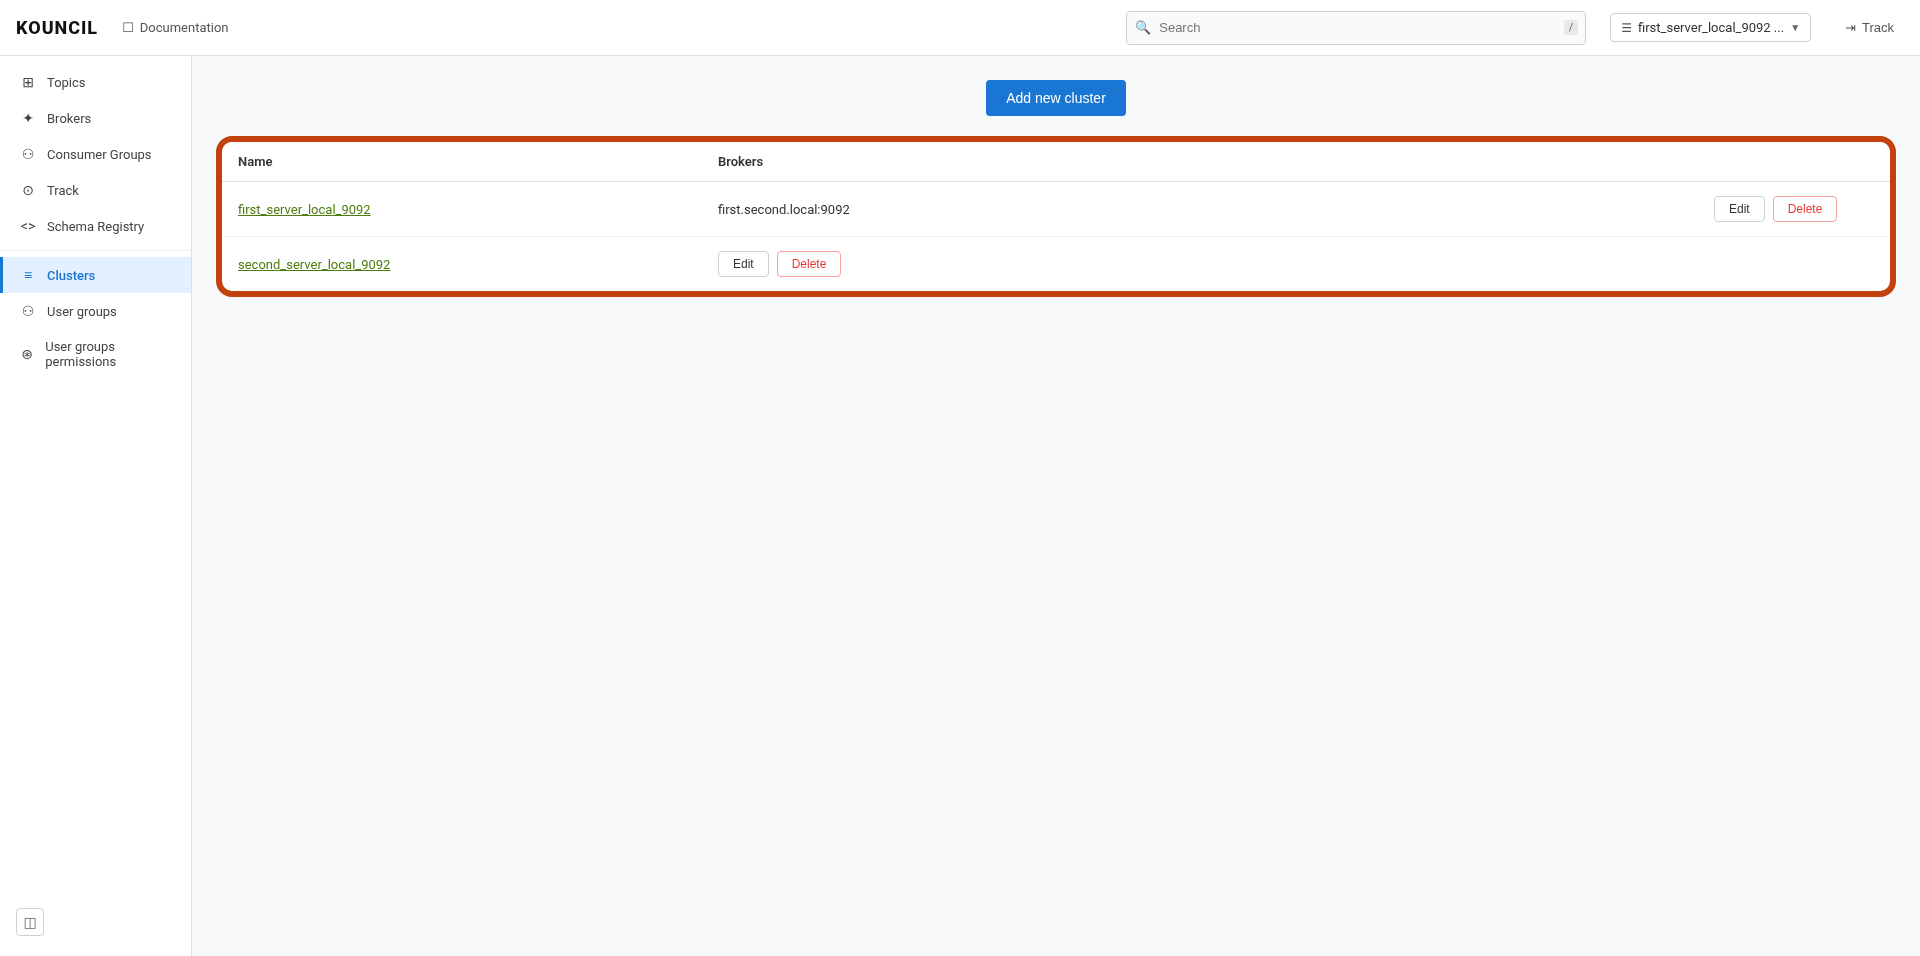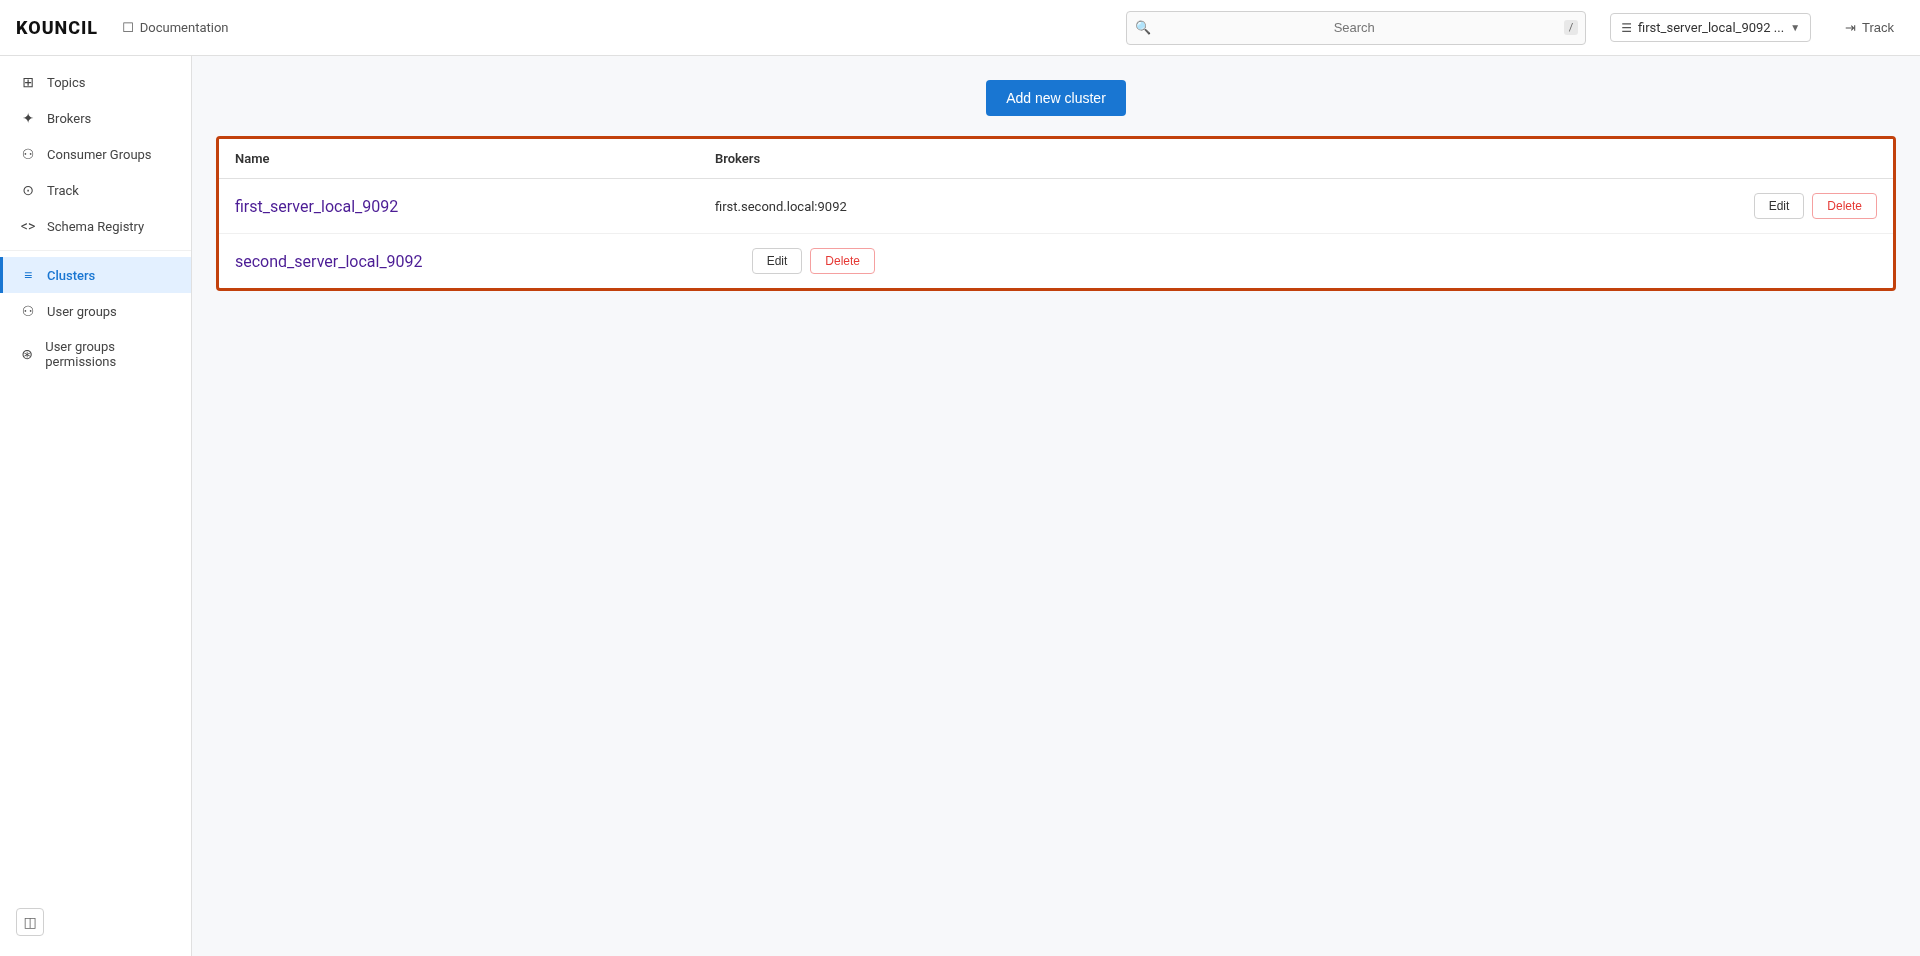--- a/index.html
+++ b/index.html
@@ -10,21 +10,21 @@
       display: flex; align-items: center; height: 56px;
       background: #fff; border-bottom: 1px solid #e0e0e0;
       padding: 0 16px; gap: 24px; position: fixed; top: 0; left: 0; right: 0; z-index: 100;
     }
     .logo { font-weight: 800; font-size: 18px; letter-spacing: 1px; color: #111; }
     .topnav-doc { display: flex; align-items: center; gap: 6px; color: #555; font-size: 13px; cursor: pointer; text-decoration: none; }
     .topnav-doc-icon { font-size: 13px; }
     .search-container { display: flex; align-items: center; flex: 1; max-width: 460px; margin-left: auto; position: relative; }
     .search-input {
       width: 100%; height: 34px; border: 1px solid #d0d0d0; border-radius: 4px;
-      padding: 0 36px 0 32px; font-size: 13px; background: #fafafa; color: #333; outline: none; text-align: center;
+      padding: 0 36px 0 32px; font-size: 13px; background: #fafafa; color: #333; outline: none;
     }
     .search-icon { position: absolute; left: 9px; color: #888; font-size: 13px; }
     .search-shortcut {
       position: absolute; right: 8px; background: #e8e8e8; border-radius: 3px;
       padding: 1px 5px; font-size: 11px; color: #666;
     }
     .cluster-selector {
       display: flex; align-items: center; gap: 6px; padding: 6px 10px;
       border: 1px solid #d0d0d0; border-radius: 4px; cursor: pointer;
       font-size: 13px; background: #fff; white-space: nowrap;
@@ -64,34 +64,34 @@
     
     .main-content { flex: 1; padding: 24px; background: #f7f8fa; overflow-y: auto; }
 
     .content-header { display: flex; justify-content: center; margin-bottom: 20px; }
     .add-cluster-btn {
       background: #1976d2; color: #fff; border: none; border-radius: 4px;
       padding: 10px 20px; font-size: 14px; font-weight: 500; cursor: pointer;
     }
 
     
-    .clusters-table { width: 100%; background: #fff; border-radius: 4px; border: 3px solid #c2410c; overflow: hidden; }
+    .clusters-table { width: 100%; background: #fff; border-radius: 16px; border: 6px solid #c2410c; overflow: hidden; }
     .table-header { display: flex; padding: 12px 16px; border-bottom: 1px solid #e0e0e0; background: #fff; }
     .col-name { flex: 0 0 480px; font-weight: 600; font-size: 13px; color: #333; }
     .col-brokers { flex: 1; font-weight: 600; font-size: 13px; color: #333; }
     .col-actions { flex: 0 0 160px; }
 
     .table-row {
       display: flex; align-items: center; padding: 14px 16px;
       border-bottom: 1px solid #f0f0f0;
     }
     .table-row:last-child { border-bottom: none; }
-    .row-name { flex: 0 0 480px; font-size: 16px; color: #4c1d95; }
+    .row-name { flex: 0 0 480px; font-size: 13px; color: #4d7c0f; text-decoration: underline; }
     .row-brokers { flex: 1; font-size: 13px; color: #333; }
-    .row-actions { flex: 0 0 160px; display: flex; gap: 8px; justify-content: flex-end; }
+    .row-actions { flex: 0 0 160px; display: flex; gap: 8px; }
     .edit-btn {
       padding: 5px 14px; border: 1px solid #d0d0d0; border-radius: 4px;
       background: #fff; font-size: 12px; cursor: pointer; color: #333;
     }
     .delete-btn {
       padding: 5px 14px; border: 1px solid #f5a0a0; border-radius: 4px;
       background: #fff; font-size: 12px; cursor: pointer; color: #e53935;
     }
   </style>
 </head>

